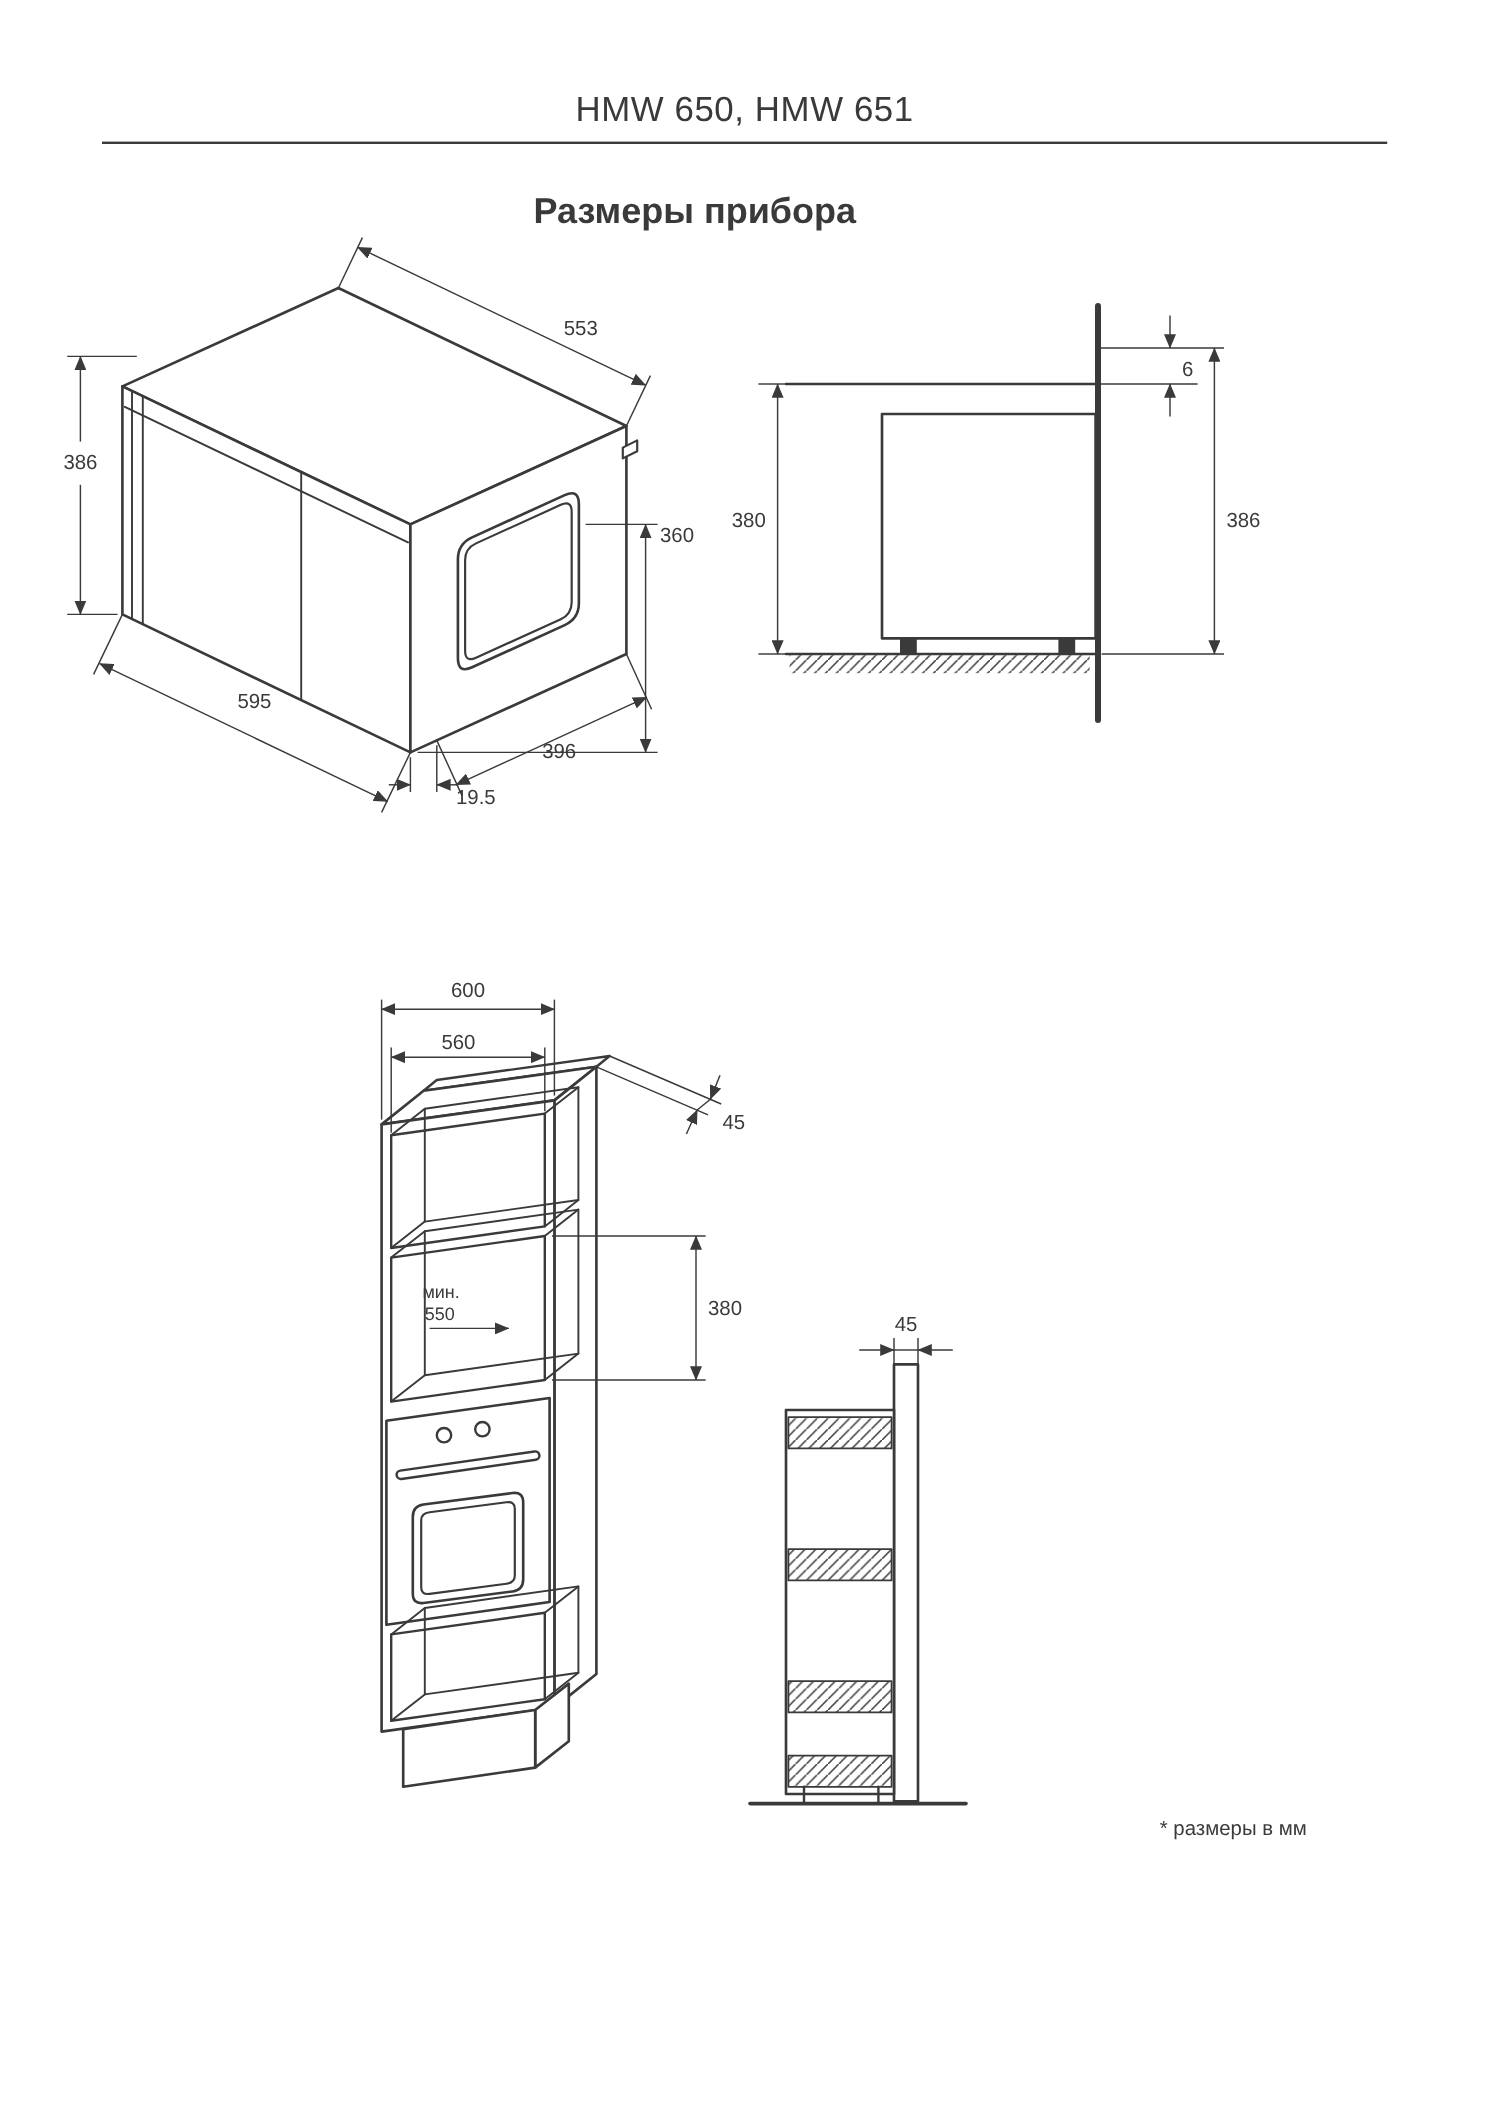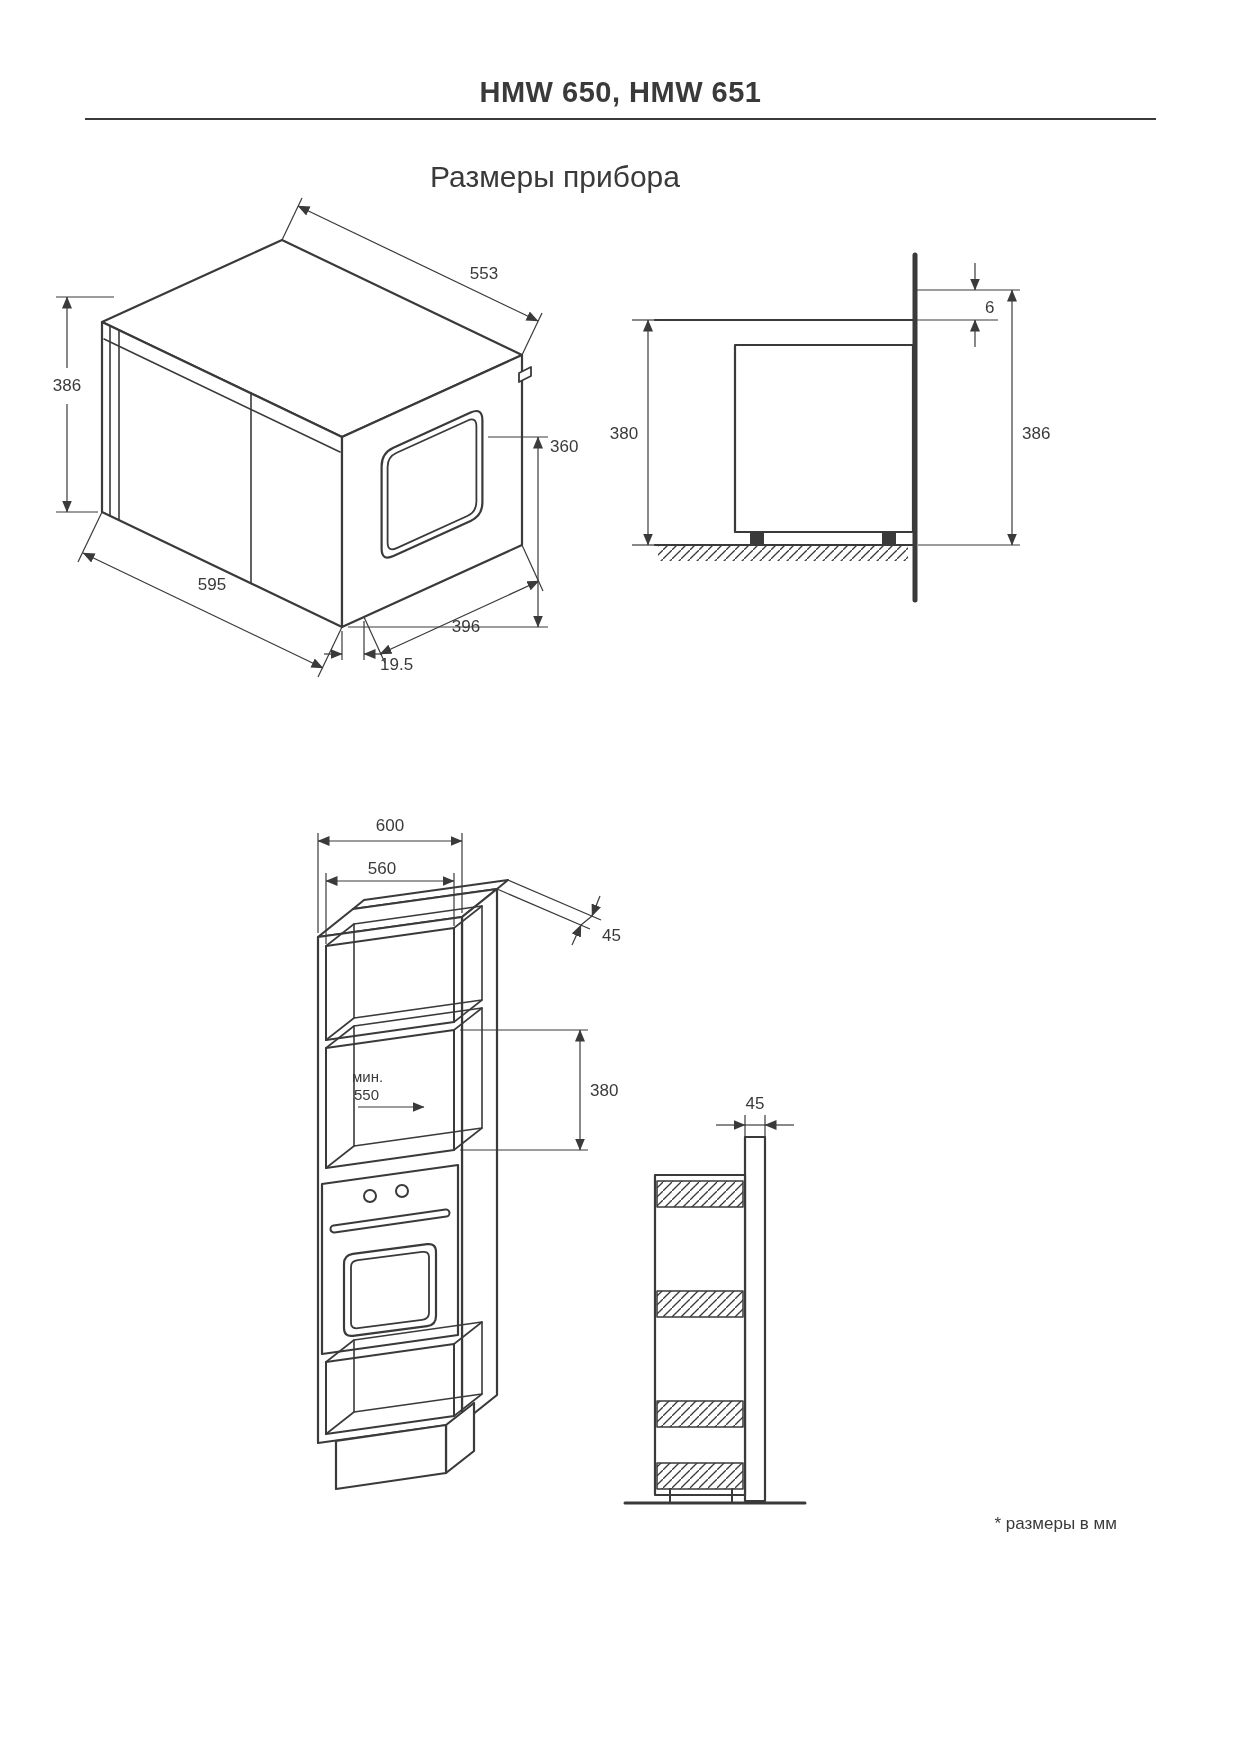--- a/index.html
+++ b/index.html
@@ -1,25 +1,25 @@
 <!DOCTYPE html>
 <html><head>
 <meta charset="utf-8">
 <style>
   html,body { margin:0; padding:0; background:#ffffff; }
   .page { position:relative; width:1241px; height:1754px; background:#fff;
           font-family:"Liberation Sans", sans-serif; color:#3a3a3a; overflow:hidden; }
   .main-title { position:absolute; top:76px; left:0; width:100%; text-align:center;
-                font-size:29px; font-weight:700; letter-spacing:.5px; }
+                font-size:29px; font-weight:400; letter-spacing:.5px; }
   .title-rule { position:absolute; top:118px; left:85px; width:1071px; height:2px; background:#3a3a3a; }
   .section-title { position:absolute; left:0; width:1110px; text-align:center;
-                   font-size:30px; font-weight:400; }
+                   font-size:30px; font-weight:700;padding-left:24px; }
   #s1-title { top:160px; }
   #s2-title { top:718px; }
-  .footnote { position:absolute; top:1514px; right:124px; font-size:17px; }
+  .footnote { position:absolute; top:1514px; right:152px; font-size:17px; }
   svg { position:absolute; overflow:visible; }
   .draw { stroke:#3a3a3a; stroke-width:2.2; fill:#fff; stroke-linejoin:round; stroke-linecap:round; }
   .thin { stroke-width:1.6; fill:none; }
   .dim  { stroke:#3a3a3a; stroke-width:1.2; fill:none; }
   .wall { stroke:#3a3a3a; stroke-width:5; fill:none; }
   .dark { fill:#3a3a3a; stroke:none; }
   .dimtxt { font-family:"Liberation Sans", sans-serif; font-size:17px; fill:#3a3a3a; stroke:none; }
   .small { font-size:15px; }
 </style>
 </head>

